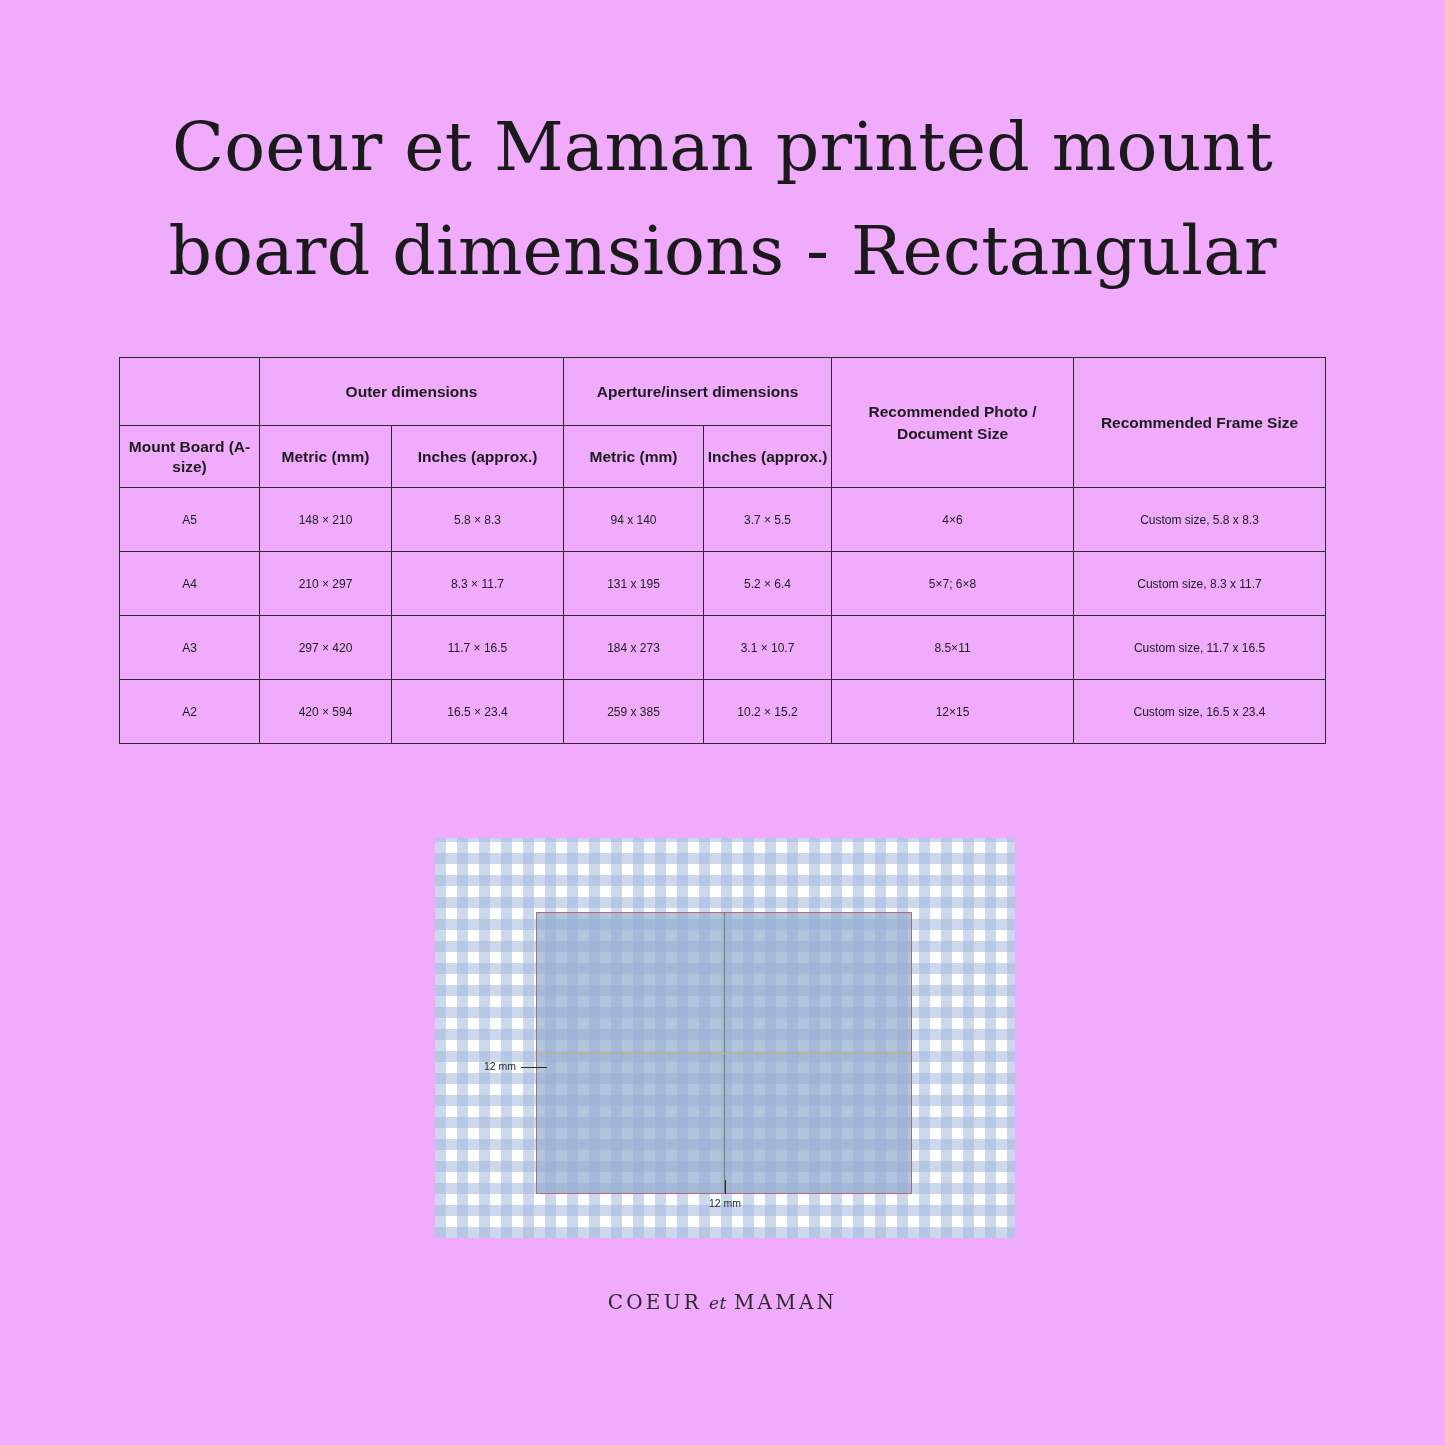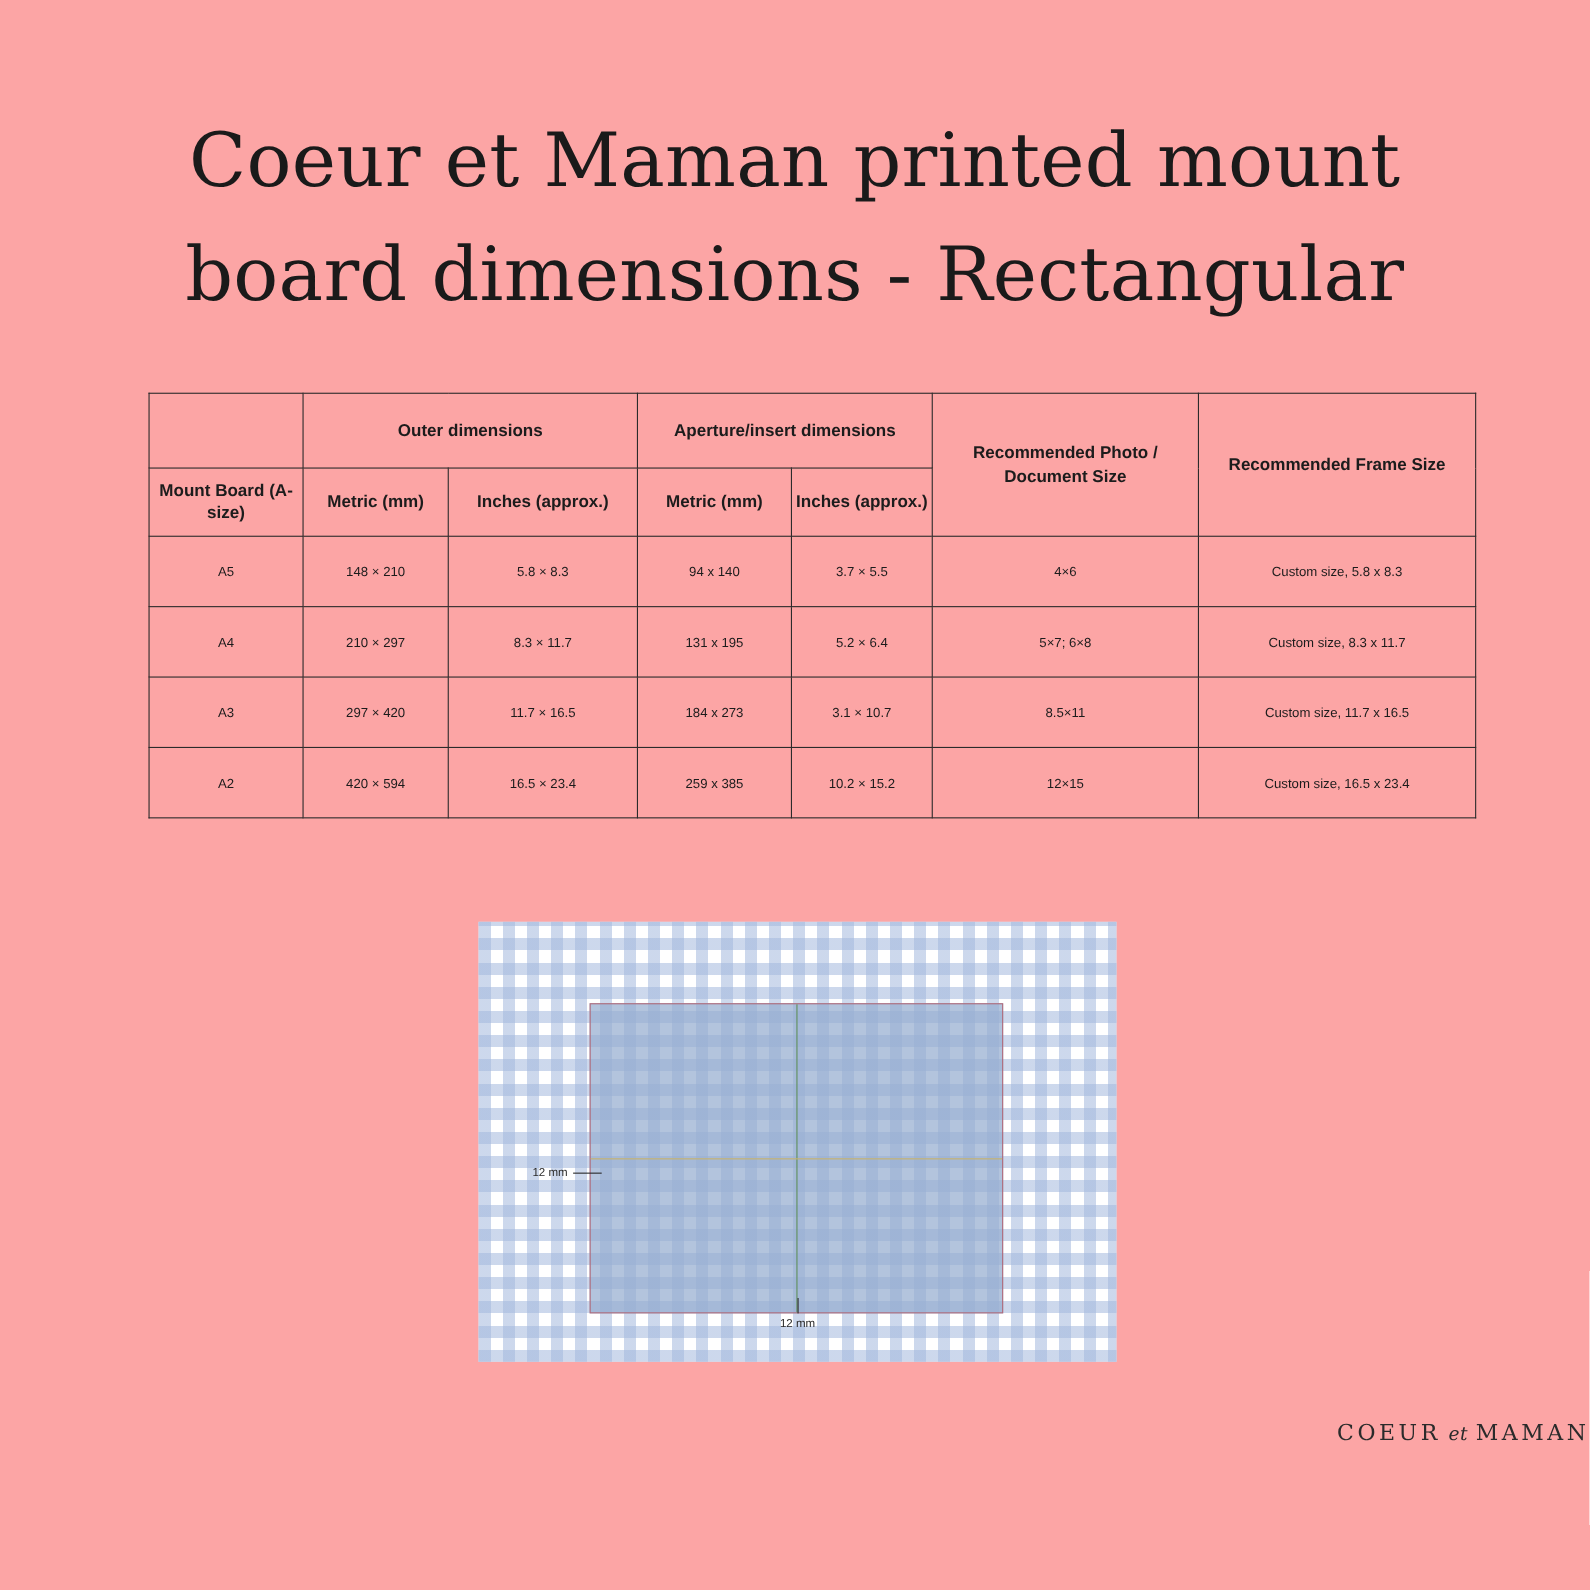--- a/index.html
+++ b/index.html
@@ -6,21 +6,21 @@
   html, body {
     margin: 0; padding: 0;
     width: 1445px; height: 1445px;
     background: #ffffff;
     font-family: "Liberation Sans", sans-serif;
   }
   .page {
     position: relative;
     width: 1445px;
     height: 1445px;
-    background: #fca5a5;
+    background: #f0abfc;
     overflow: hidden;
     padding-left: 45px;
   }
 
   
   .title-wrap {
     position: absolute;
     left: 0; top: 95px;
     width: 1445px;
     text-align: center;
@@ -38,21 +38,20 @@
   .table-wrap {
     position: absolute;
     left: 119px;
     top: 357px;
     width: 1206px;
   }
   table.dims {
     border-collapse: collapse;
     width: 100%;
     table-layout: fixed;
-    margin-left: 16px;
   }
   table.dims td, table.dims th {
     border: 1px solid #2b2b2b;
     padding: 0;
     text-align: center;
     vertical-align: middle;
     color: #1c1c1c;
   }
   th.grp {
     font-size: 15.5px;
@@ -159,21 +158,21 @@
     background: #2a2a2a;
     margin: 0 auto 3px auto;
   }
 
   
   .logo {
     position: absolute;
     left: 0;
     top: 1290px;
     width: 1445px;
-    text-align: right;
+    text-align: center;
     white-space: nowrap;
   }
   .logo .word {
     font-family: "DejaVu Serif", serif;
     font-size: 20px;
     letter-spacing: 3.2px;
     color: #2b2b2b;
   }
   .logo .et {
     font-family: "DejaVu Serif", serif;

